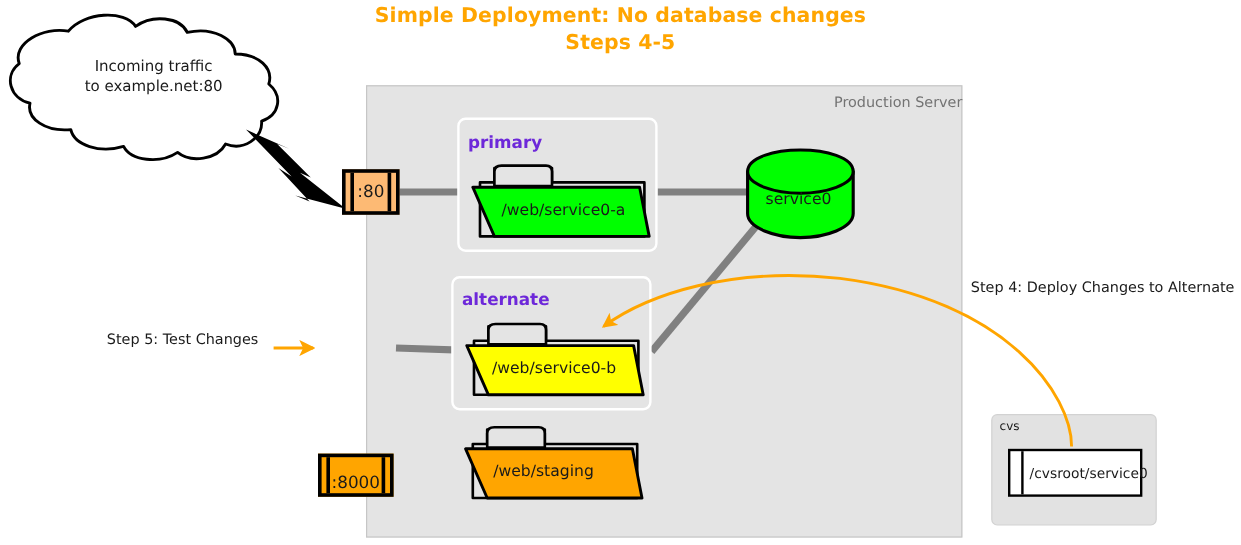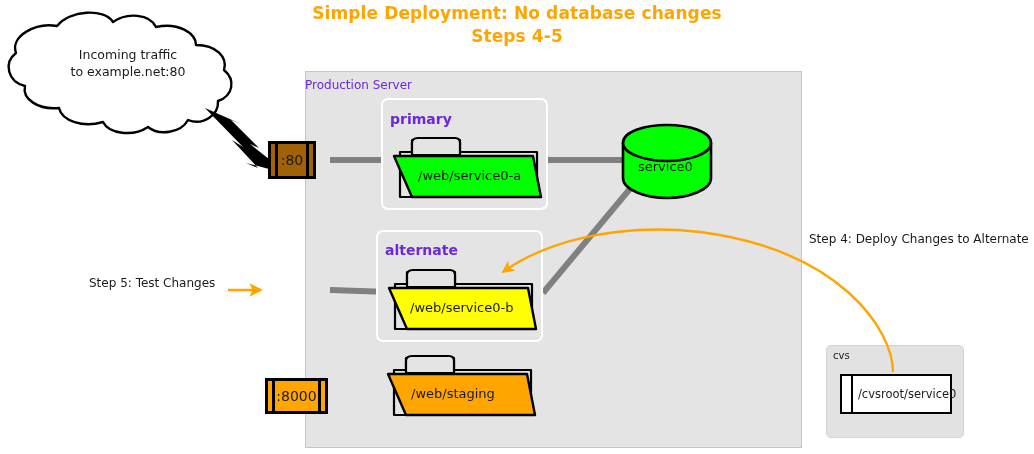--- a/index.html
+++ b/index.html
@@ -40,23 +40,23 @@
     width: 497px;
     height: 377px;
     background: #e4e4e4;
     border: 1px solid #c6c6c6;
     box-sizing: border-box;
   }
   .prod-label {
     left: 305px;
     top: 78px;
     width: 497px;
-    text-align: left;
+    text-align: right;
     font-size: 12px;
-    color: #6d28d9;
+    color: #737373;
   }
 
   
   .group-box {
     background: #e4e4e4;
     border: 2px solid #ffffff;
     border-radius: 7px;
     box-sizing: border-box;
   }
   .group-label {
@@ -270,28 +270,28 @@
              C 688,198 711,190 711,178
              L 711,143 Z"></path>
     <path fill="#00ff00" stroke="#000000" stroke-width="2.6" stroke-linejoin="round" d="M 623,143
              C 623,131 646,125 667,125
              C 688,125 711,131 711,143
              C 711,154 688,161 667,161
              C 646,161 623,154 623,143 Z"></path>
   </svg>
   <div class="db-text z4" style="left:638px; top:159px;">service0</div>
 
-  <div class="port z3" style="left:268px; top:141px; width:48px; height:38px; background:#a16207;">
+  <div class="port z3" style="left:285px; top:141px; width:48px; height:38px; background:#fdba74;">
     <span class="edge l"></span>
     <span class="edge r"></span>
     <span class="plabel">:80</span>
   </div>
 
 
-  <div class="port z3" style="left:265px; top:378px; width:63px; height:36px; background:#ffa500;">
+  <div class="port z3" style="left:265px; top:378px; width:63px; height:36px; background:#ffa500;align-items:flex-end;">
     <span class="edge l"></span>
     <span class="edge r"></span>
     <span class="plabel">:8000</span>
   </div>
 
   <div class="abs cvs-box z2"></div>
   <div class="abs cvs-label z3">cvs</div>
   <div class="abs cvs-file z3">
     <span class="bar"></span>
     <span class="txt">/cvsroot/service0</span>

